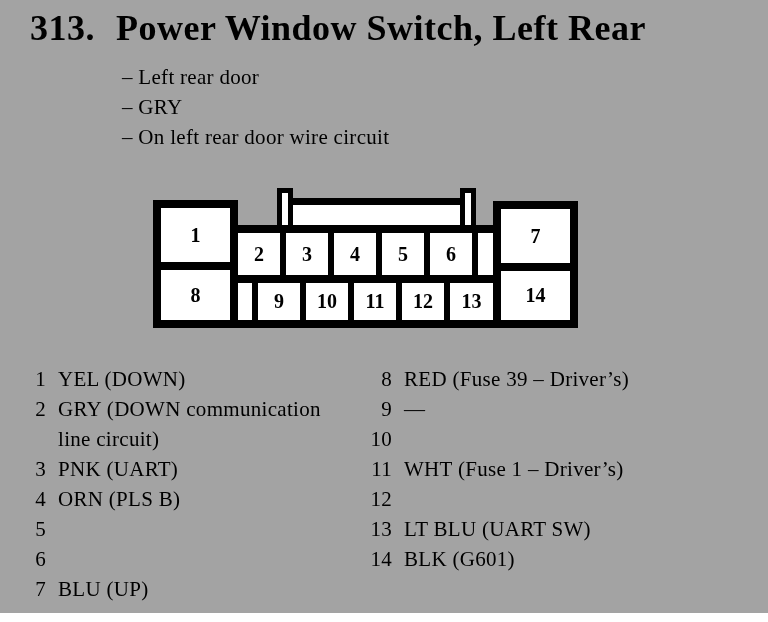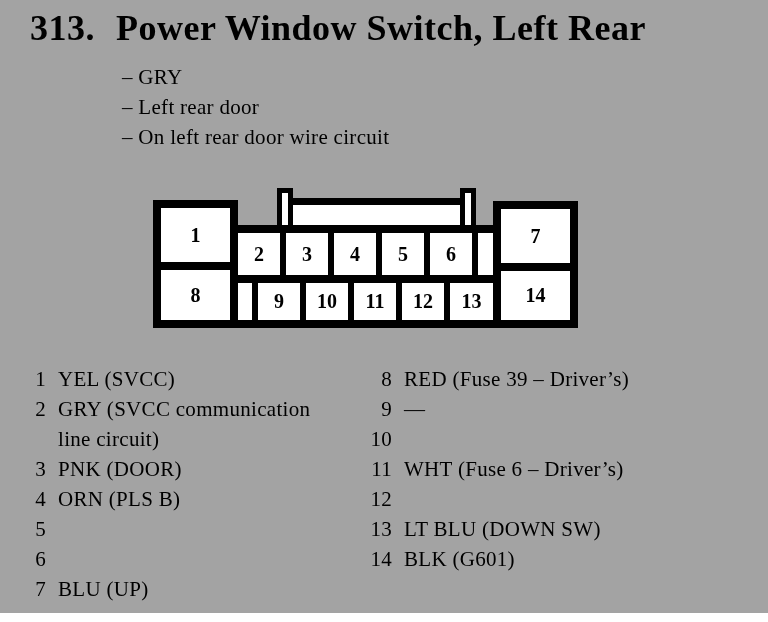--- a/index.html
+++ b/index.html
@@ -84,22 +84,22 @@
 <body>
 
 <div class="page">
 
   <div class="title">
     <span class="title-num">313.</span>
     <span class="title-text">Power Window Switch, Left Rear</span>
   </div>
 
   <div class="notes">
+    <div>– Left rear door</div>
     <div>– GRY</div>
-    <div>– Left rear door</div>
     <div>– On left rear door wire circuit</div>
   </div>
 
   <div class="connector">
     <div class="bridge"></div>
 
     <div class="mid">
       <div class="cell rowtop c2">2</div>
       <div class="cell rowtop c3">3</div>
       <div class="cell rowtop c4">4</div>
@@ -127,30 +127,30 @@
     </div>
 
     <div class="post post-left"></div>
     <div class="post post-right"></div>
   </div>
 
   <div class="pinlist">
     <div class="col col-left">
       <div class="pin-row">
         <span class="pin-num">1</span>
-        <span class="pin-desc">YEL (SVCC)</span>
+        <span class="pin-desc">YEL (DOWN)</span>
       </div>
       <div class="pin-row">
         <span class="pin-num">2</span>
-        <span class="pin-desc">GRY (SVCC communication
+        <span class="pin-desc">GRY (DOWN communication
 line circuit)</span>
       </div>
       <div class="pin-row">
         <span class="pin-num">3</span>
-        <span class="pin-desc">PNK (DOOR)</span>
+        <span class="pin-desc">PNK (UART)</span>
       </div>
       <div class="pin-row">
         <span class="pin-num">4</span>
         <span class="pin-desc">ORN (PLS B)</span>
       </div>
       <div class="pin-row">
         <span class="pin-num">5</span>
       </div>
       <div class="pin-row">
         <span class="pin-num">6</span>
@@ -168,28 +168,28 @@
       </div>
       <div class="pin-row">
         <span class="pin-num">9</span>
         <span class="pin-desc">—</span>
       </div>
       <div class="pin-row">
         <span class="pin-num">10</span>
       </div>
       <div class="pin-row">
         <span class="pin-num">11</span>
-        <span class="pin-desc">WHT (Fuse 6 – Driver’s)</span>
+        <span class="pin-desc">WHT (Fuse 1 – Driver’s)</span>
       </div>
       <div class="pin-row">
         <span class="pin-num">12</span>
       </div>
       <div class="pin-row">
         <span class="pin-num">13</span>
-        <span class="pin-desc">LT BLU (DOWN SW)</span>
+        <span class="pin-desc">LT BLU (UART SW)</span>
       </div>
       <div class="pin-row">
         <span class="pin-num">14</span>
         <span class="pin-desc">BLK (G601)</span>
       </div>
     </div>
   </div>
 
 </div>
 

